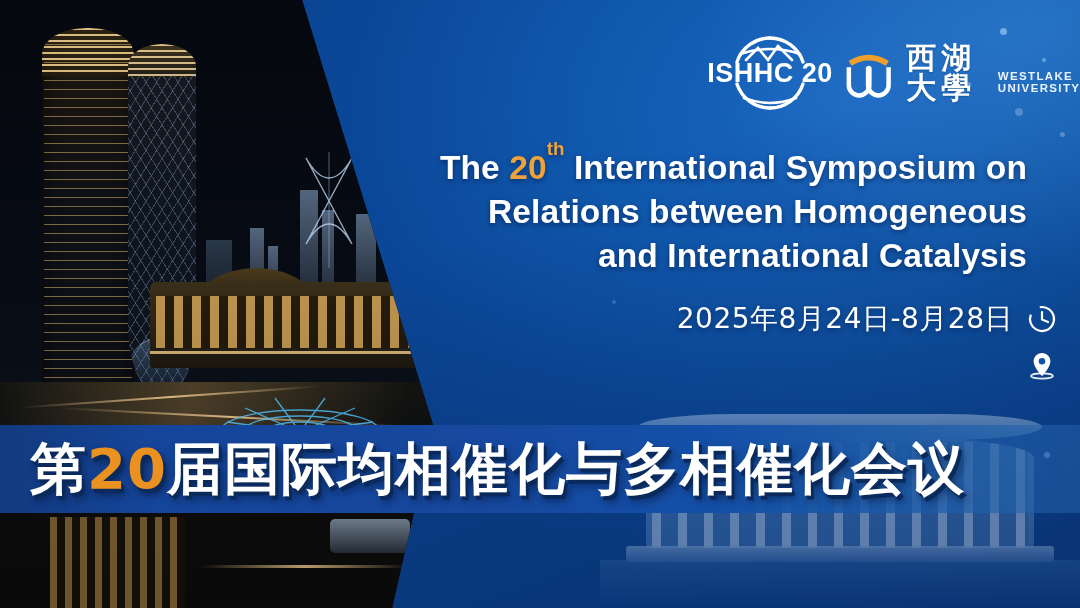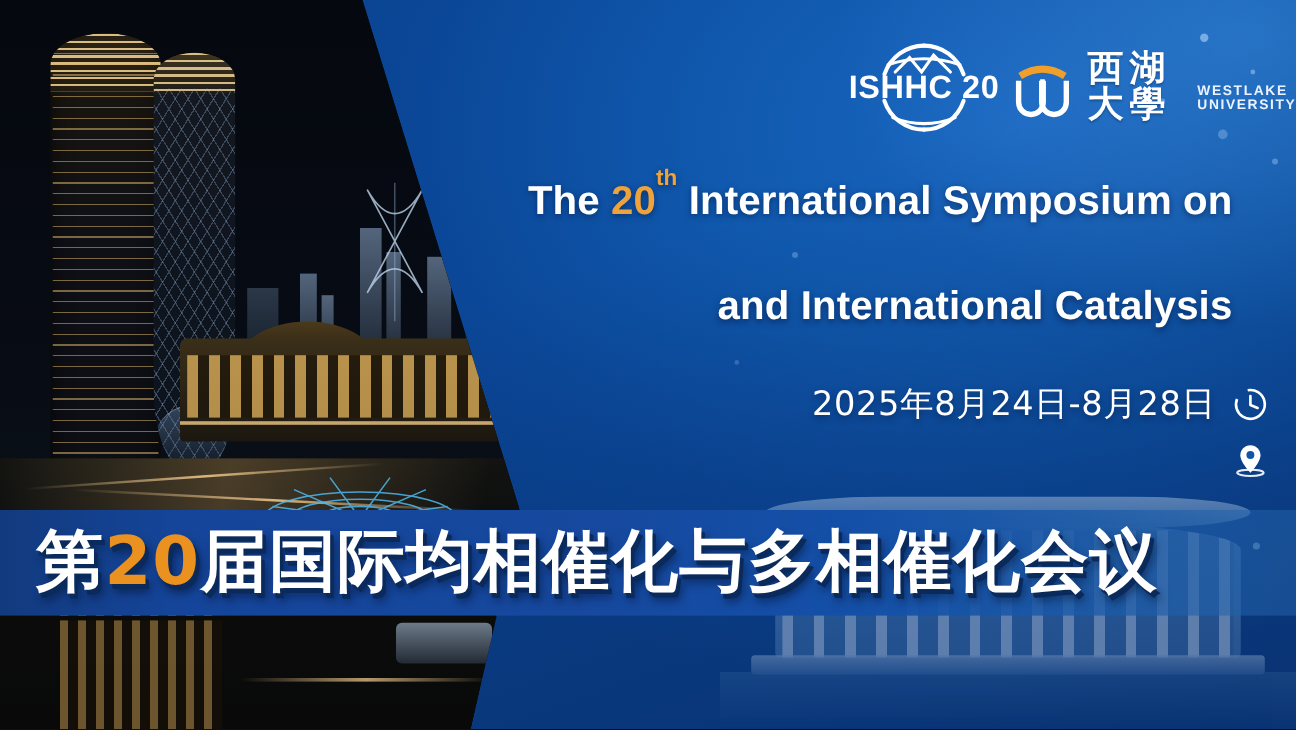--- a/index.html
+++ b/index.html
@@ -287,21 +287,21 @@
   }
   .title .num sup {
     font-size: .56em;
     top: -.62em;
     position: relative;
   }
 
   
   .meta {
     position: absolute;
-    right: 38px; top: 318px;
+    right: 38px; top: 300px;
     color: #fff;
   }
   .meta-row {
     display: flex;
     align-items: center;
     justify-content: flex-end;
     gap: 14px;
     margin-bottom: 12px;
     text-shadow: 0 2px 5px rgba(0,20,60,.5);
   }
@@ -471,21 +471,21 @@
       </svg>
       <div class="wl-text">
         <div class="wl-cn">西湖大學</div>
         <div class="wl-en">WESTLAKE UNIVERSITY</div>
       </div>
     </div>
   </div>
 
   <div class="title">
     <span>The </span><span class="num"><span>20</span><sup>th</sup></span><span> International Symposium on</span><br>
-    <br>
+    <span>Relations between Homogeneous</span><br>
     <span>and International Catalysis</span>
   </div>
 
   <div class="meta">
     <div class="meta-row">
       <span class="meta-text">2025年8月24日-8月28日</span>
       <svg class="meta-icon" viewBox="0 0 30 30">
         <circle cx="15" cy="15" r="12" fill="none" stroke="#ffffff" stroke-width="2.2" stroke-dasharray="54 12" transform="rotate(-58 15 15)"></circle>
         <path d="M15 8 L15 15.5 L21 18" fill="none" stroke="#ffffff" stroke-width="2.2" stroke-linecap="round" stroke-linejoin="round"></path>
       </svg>

